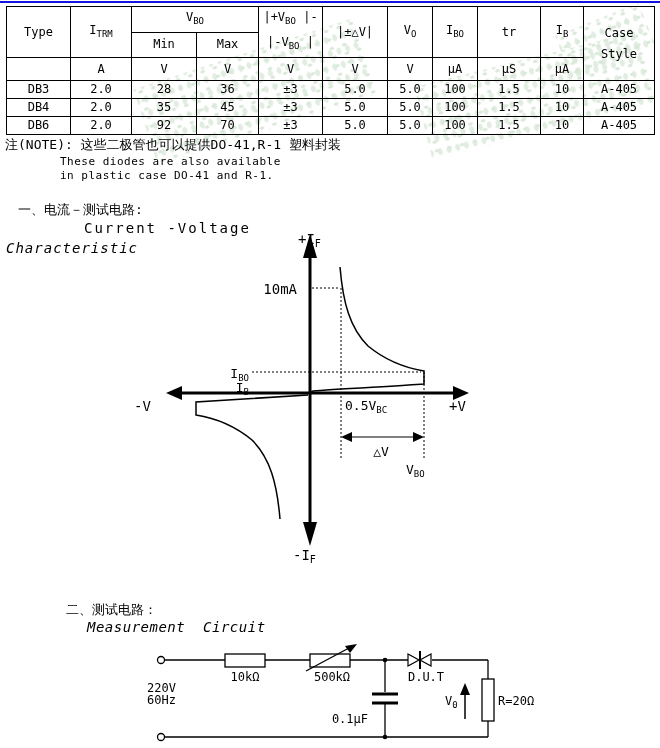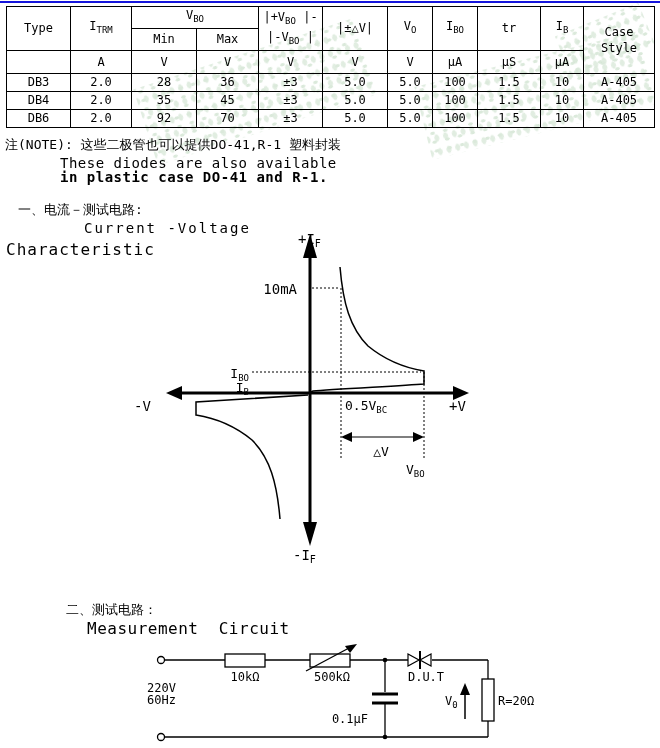--- a/index.html
+++ b/index.html
@@ -26,26 +26,26 @@
     border-collapse:collapse;table-layout:fixed;
     font-size:12px;line-height:13px;text-align:center;
   }
   table.spec th,table.spec td{
     border:1px solid #000;padding:0;font-weight:normal;vertical-align:middle;
     overflow:hidden;white-space:nowrap;
   }
   tr.h1{height:22px;} tr.h2{height:22px;} tr.h3{height:23px;}
   tr.dr{height:18px;}
   .sub{font-size:9px;vertical-align:-3px;}
-  .twoline{line-height:16px;}
+  .twoline{line-height:21px;}
   
   .cjk{font-size:13px;}
-  .en-note{font-size:14px;letter-spacing:0.5px;}
+  .en-note{font-size:11px;letter-spacing:0.5px;}
   .en-spread{font-size:14px;letter-spacing:2px;}
-  .en-plain{font-size:16px;letter-spacing:1px;}
+  .en-plain{font-size:14px;letter-spacing:1px;font-style:italic;}
   .pre{white-space:pre;margin-left:19px;}
   
   svg text{fill:#000;font-family:"DejaVu Sans Mono","Liberation Mono",monospace;}
   .t14{font-size:14px;} .t13{font-size:13px;} .t12{font-size:12px;}
   .ss{font-size:10px;}
   .ss9{font-size:9px;}
 </style>
 </head>
 <body>
 
@@ -141,21 +141,21 @@
     <td>100</td>
     <td>1.5</td>
     <td>10</td>
     <td>A-405</td>
   </tr>
 </tbody>
   </table>
 
 <div class="abs cjk" style="left:5px;top:136px;">注(NOTE): 这些二极管也可以提供DO-41,R-1 塑料封装</div>
 <div class="abs en-note" style="left:60px;top:155px;">These diodes are also available</div>
-<div class="abs en-note" style="left:60px;top:169px;font-weight:bold;">in plastic case DO-41 and R-1.</div>
+<div class="abs en-note" style="left:60px;top:169px;">in plastic case DO-41 and R-1.</div>
 
 <div class="abs cjk" style="left:18px;top:201px;">一、电流－测试电路:</div>
 <div class="abs en-spread" style="left:84px;top:220px;">Current -Voltage</div>
 <div class="abs en-plain" style="left:6px;top:240px;">Characteristic</div>
 
 <svg class="abs" style="left:0;top:228px;" width="660" height="345" viewBox="0 0 660 345">
 
   <line x1="310" y1="28" x2="310" y2="305" stroke="#000" stroke-width="3"></line>
   <polygon points="310,6 303,30 317,30" fill="#000"></polygon>
   <polygon points="310,318 303,294 317,294" fill="#000"></polygon>

